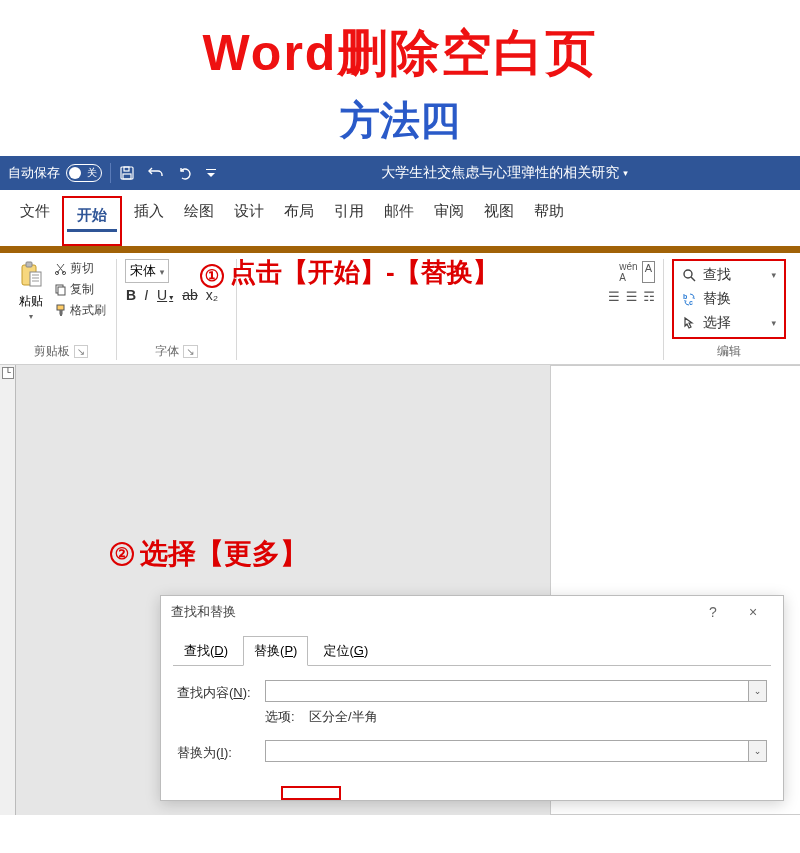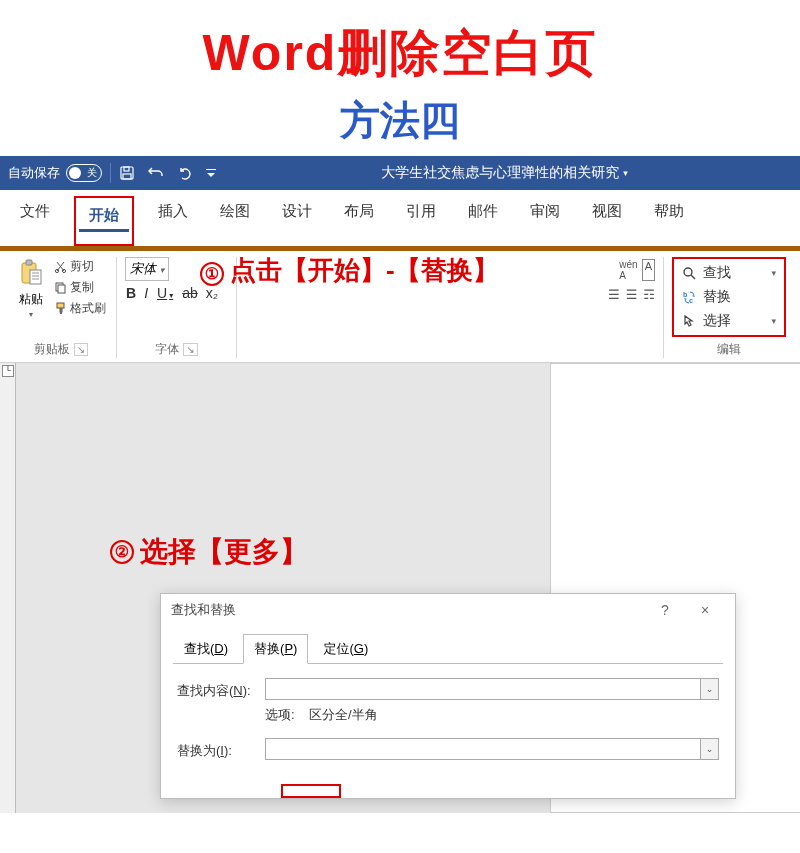--- a/index.html
+++ b/index.html
@@ -13,41 +13,41 @@
   .autosave { display: flex; align-items: center; gap: 6px; }
   .switch { width: 36px; height: 18px; border: 1px solid #fff; border-radius: 9px; position: relative; }
   .switch::after { content: ""; position: absolute; left: 2px; top: 2px; width: 12px; height: 12px; border-radius: 50%; background: #fff; }
   .switch-off { font-size: 10px; position: absolute; right: 4px; top: 1px; }
   .tb-divider { width: 1px; height: 20px; background: #5a7bb8; margin: 0 8px; }
   .tb-icons { display: flex; gap: 12px; align-items: center; }
   .tb-icon svg { display: block; }
   .doc-title { flex: 1; text-align: center; font-size: 14px; }
   .doc-title .dd { font-size: 9px; vertical-align: middle; margin-left: 4px; }
 
-  .tabs { display: flex; gap: 12px; padding: 6px 10px 0; font-size: 15px; color: #333; border-bottom: 5px solid #a16207; }
+  .tabs { display: flex; gap: 0; padding: 6px 10px 0; font-size: 15px; color: #333; border-bottom: 7px solid #a16207; }
   .tab { padding: 6px 10px 4px; cursor: pointer; }
   .tab.active { color: #2f5597; border-bottom: 3px solid #2f5597; font-weight: 600; }
   .tab-hi { border: 2px solid #d00; padding: 2px 3px 12px; margin: 0 2px; }
 
   .ribbon { display: flex; align-items: stretch; padding: 6px 6px 4px; border-bottom: 1px solid #d0d0d0; background: #fff; min-height: 95px; position: relative; }
   .rgroup { border-right: 1px solid #d8d8d8; padding: 0 8px; display: flex; flex-direction: column; }
   .rgroup:last-of-type { border-right: none; }
   .rgroup-label { text-align: center; font-size: 12px; color: #666; margin-top: auto; padding-top: 4px; display: flex; align-items: center; justify-content: center; gap: 4px; }
   .antchor { font-size: 10px; border: 1px solid #ccc; padding: 0 2px; color: #888; }
 
   .clip { display: flex; gap: 4px; }
   .clip-main { display: flex; flex-direction: column; align-items: center; gap: 2px; padding: 2px 4px; }
   .clip-main svg { margin-bottom: 2px; }
   .clip-side { display: flex; flex-direction: column; gap: 2px; font-size: 12px; color: #444; }
   .clip-btn { display: flex; align-items: center; gap: 3px; padding: 1px 2px; cursor: pointer; }
   .clip-btn svg { flex-shrink: 0; }
 
   .font-group { flex: 0 0 120px; }
   .font-row { display: flex; align-items: center; gap: 2px; margin-bottom: 4px; }
-  .font-select { border: 1px solid #bbb; font-size: 13px; padding: 2px 4px; background: #fff; font-style: italic; }
+  .font-select { border: 1px solid #bbb; font-size: 13px; padding: 2px 4px; background: #fff; }
   .fmt { display: flex; gap: 6px; font-size: 14px; align-items: center; color: #333; }
   .fmt span { cursor: pointer; padding: 0 1px; }
   .strike { text-decoration: line-through; }
 
   .marker { display: inline-flex; align-items: center; justify-content: center; width: 24px; height: 24px; border: 2px solid #d00; border-radius: 50%; color: #d00; font-weight: 700; font-size: 16px; margin-right: 6px; }
   .annot { position: absolute; color: #d00; font-weight: 700; font-size: 26px; font-family: "SimHei", "FangSong", serif; line-height: 1.35; }
   .annot1 { left: 200px; top: 2px; }
 
   .edit-group { margin-left: auto; padding: 0 8px; min-width: 130px; }
   .edit-box { border: 2px solid #d00; display: flex; flex-direction: column; padding: 2px; }
@@ -55,21 +55,21 @@
   .edit-btn svg { flex-shrink: 0; }
   .dd-caret { font-size: 9px; color: #666; margin-left: auto; }
 
   .canvas { background: #e6e6e6; padding: 4px 0 0 4px; position: relative; height: 450px; overflow: hidden; }
   .ruler-v { width: 16px; background: #f0f0f0; border-right: 1px solid #bbb; position: absolute; left: 0; top: 0; bottom: 0; }
   .ruler-tab { position: absolute; left: 2px; top: 2px; width: 12px; height: 12px; border: 1px solid #888; font-size: 8px; text-align: center; line-height: 10px; background: #fff; }
   .page { position: absolute; left: 550px; right: -200px; top: 0; bottom: 0; background: #fff; border: 1px solid #ccc; }
 
   .annot2 { left: 110px; top: 170px; font-size: 28px; display: flex; align-items: center; }
 
-  .dialog { position: absolute; left: 160px; top: 230px; width: 576px; background: #fff; border: 1px solid #bcbcbc; box-shadow: 0 3px 14px rgba(0,0,0,0.18); }
+  .dialog { position: absolute; left: 160px; top: 230px; width: 624px; background: #fff; border: 1px solid #bcbcbc; box-shadow: 0 3px 14px rgba(0,0,0,0.18); }
   .dlg-title { height: 32px; display: flex; align-items: center; padding: 0 10px; font-size: 13px; color: #444; }
   .dlg-title .sp { flex: 1; }
   .dlg-help, .dlg-close { width: 40px; text-align: center; color: #666; font-size: 14px; cursor: pointer; }
   .dlg-tabs { display: flex; gap: 4px; padding: 8px 12px 0; font-size: 13px; }
   .dlg-tab { padding: 5px 10px; border: 1px solid transparent; cursor: pointer; }
   .dlg-tab.active { border: 1px solid #bcbcbc; border-bottom-color: #fff; background: #fff; }
   .dlg-tab u { text-decoration: underline; }
   .dlg-body { border-top: 1px solid #bcbcbc; margin: -1px 12px 0; padding: 14px 4px 10px; }
   .dlg-row { display: flex; align-items: flex-end; gap: 8px; margin-bottom: 10px; font-size: 13px; color: #333; }
   .dlg-row label { width: 80px; }

